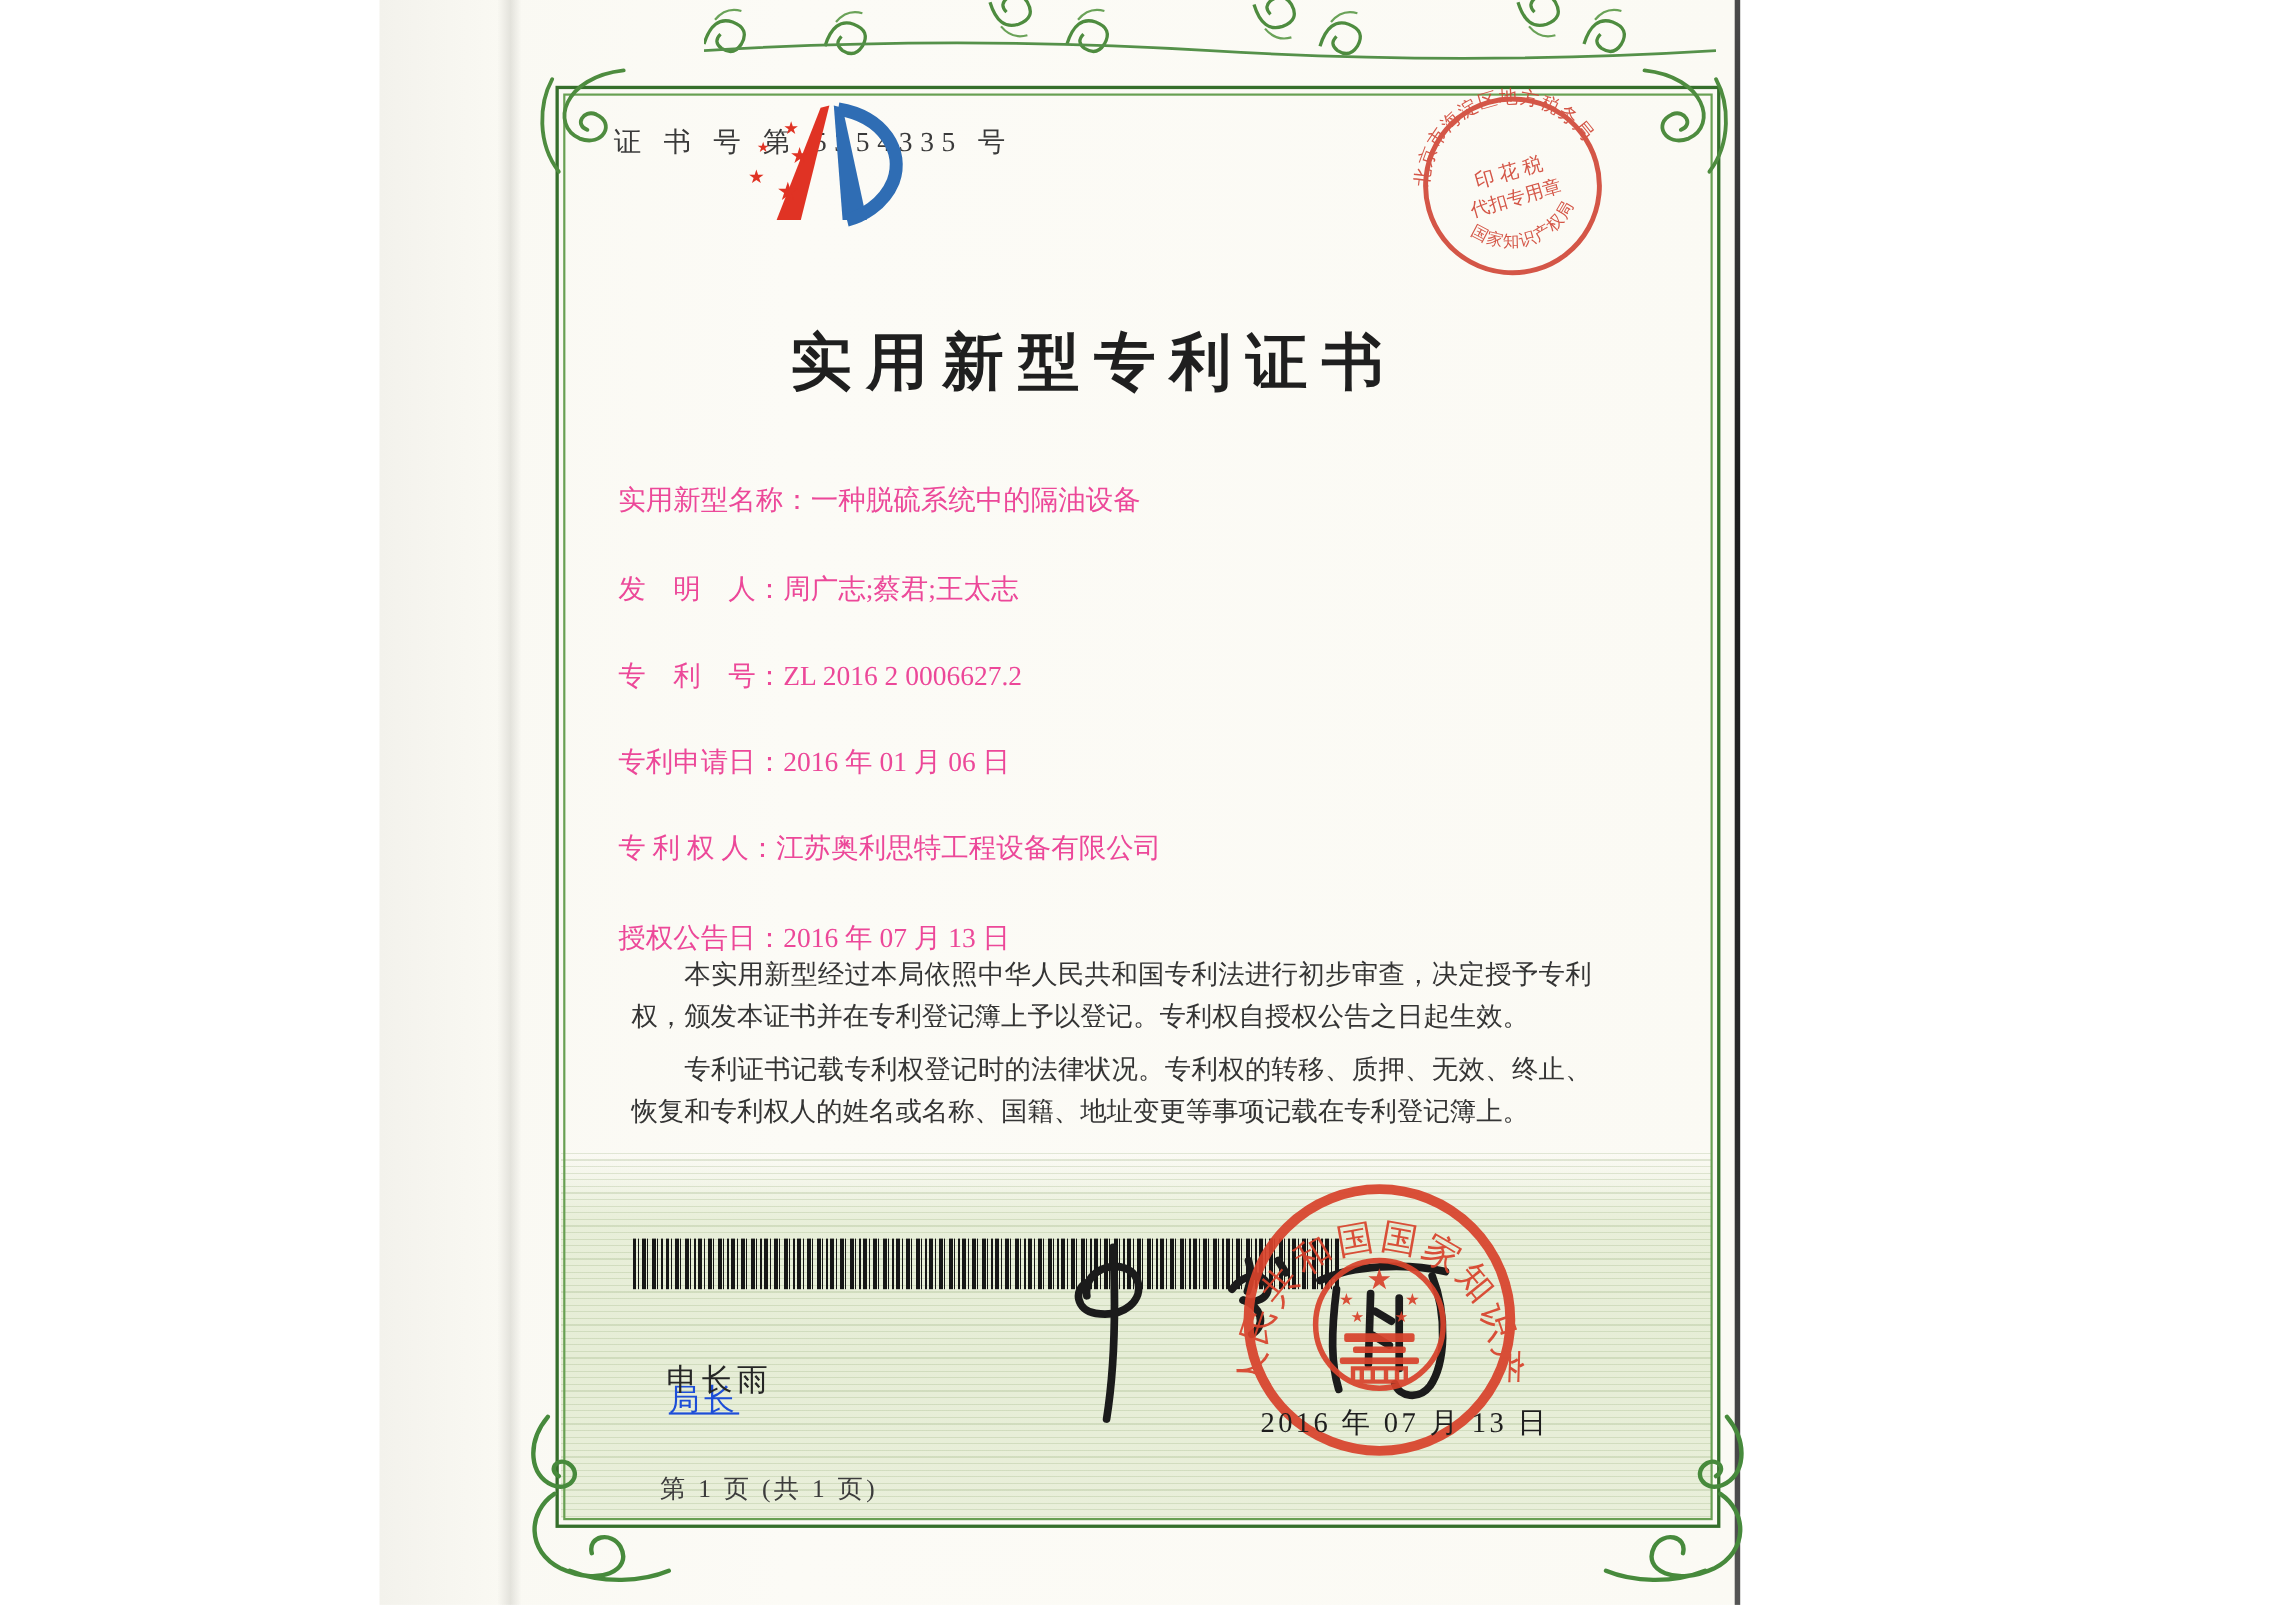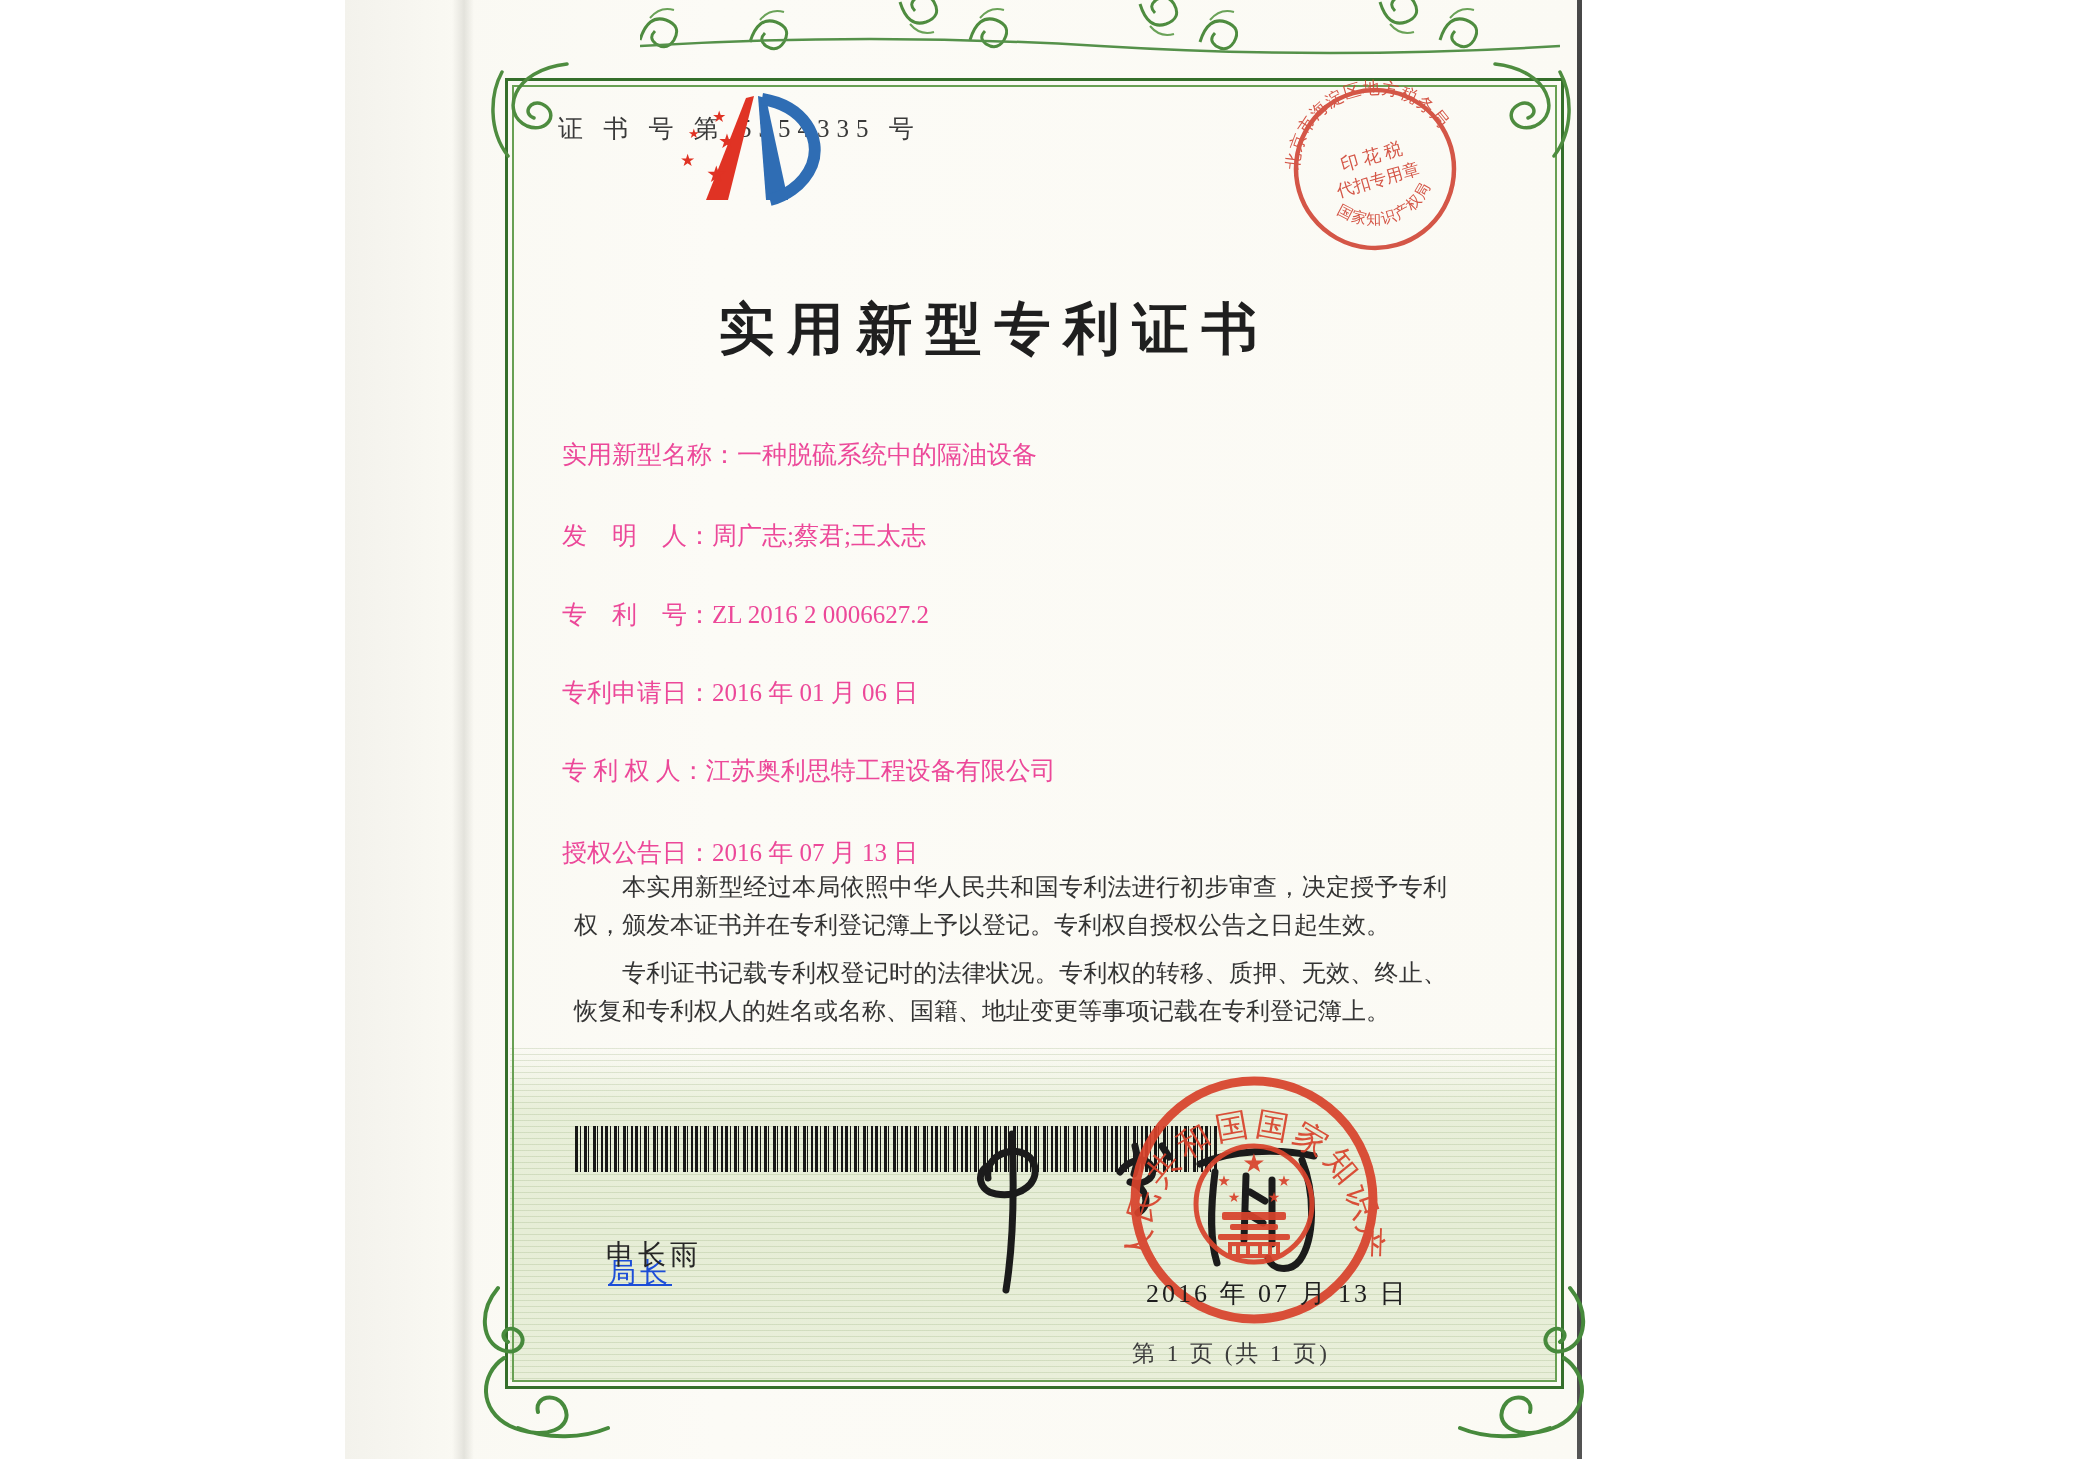--- a/index.html
+++ b/index.html
@@ -62,21 +62,21 @@
   }
   .signer-title{position:absolute;left:608px;top:1254px;font-size:28px;color:#1d4ed8;
     font-family:"Liberation Sans","DejaVu Sans",sans-serif;letter-spacing:4px;text-decoration:underline;}
   .signer-name{position:absolute;left:606px;top:1236px;font-size:28px;color:#262626;
     font-family:"Liberation Sans","DejaVu Sans",sans-serif;letter-spacing:4px;}
   .signature-svg{position:absolute;left:930px;top:1120px;}
   .seal-svg{position:absolute;left:1118px;top:1064px;opacity:0.93;}
   .seal-date{position:absolute;left:1146px;top:1276px;font-size:26px;color:#1e1e1e;letter-spacing:3px;}
   .tax-svg{position:absolute;left:1282px;top:76px;transform:rotate(-16deg);opacity:0.88;}
   .footer{
-    position:absolute;left:600px;top:1338px;width:730px;text-align:right;
+    position:absolute;left:600px;top:1338px;width:730px;text-align:left;
     font-size:23px;color:#3c3c3c;letter-spacing:3px;
   }
   .logo-svg{position:absolute;left:668px;top:86px;}
   .topvine-svg{position:absolute;left:640px;top:0;}
   .corner{position:absolute;}
 </style>
 </head>
 <body>
 
 <div id="stage">

